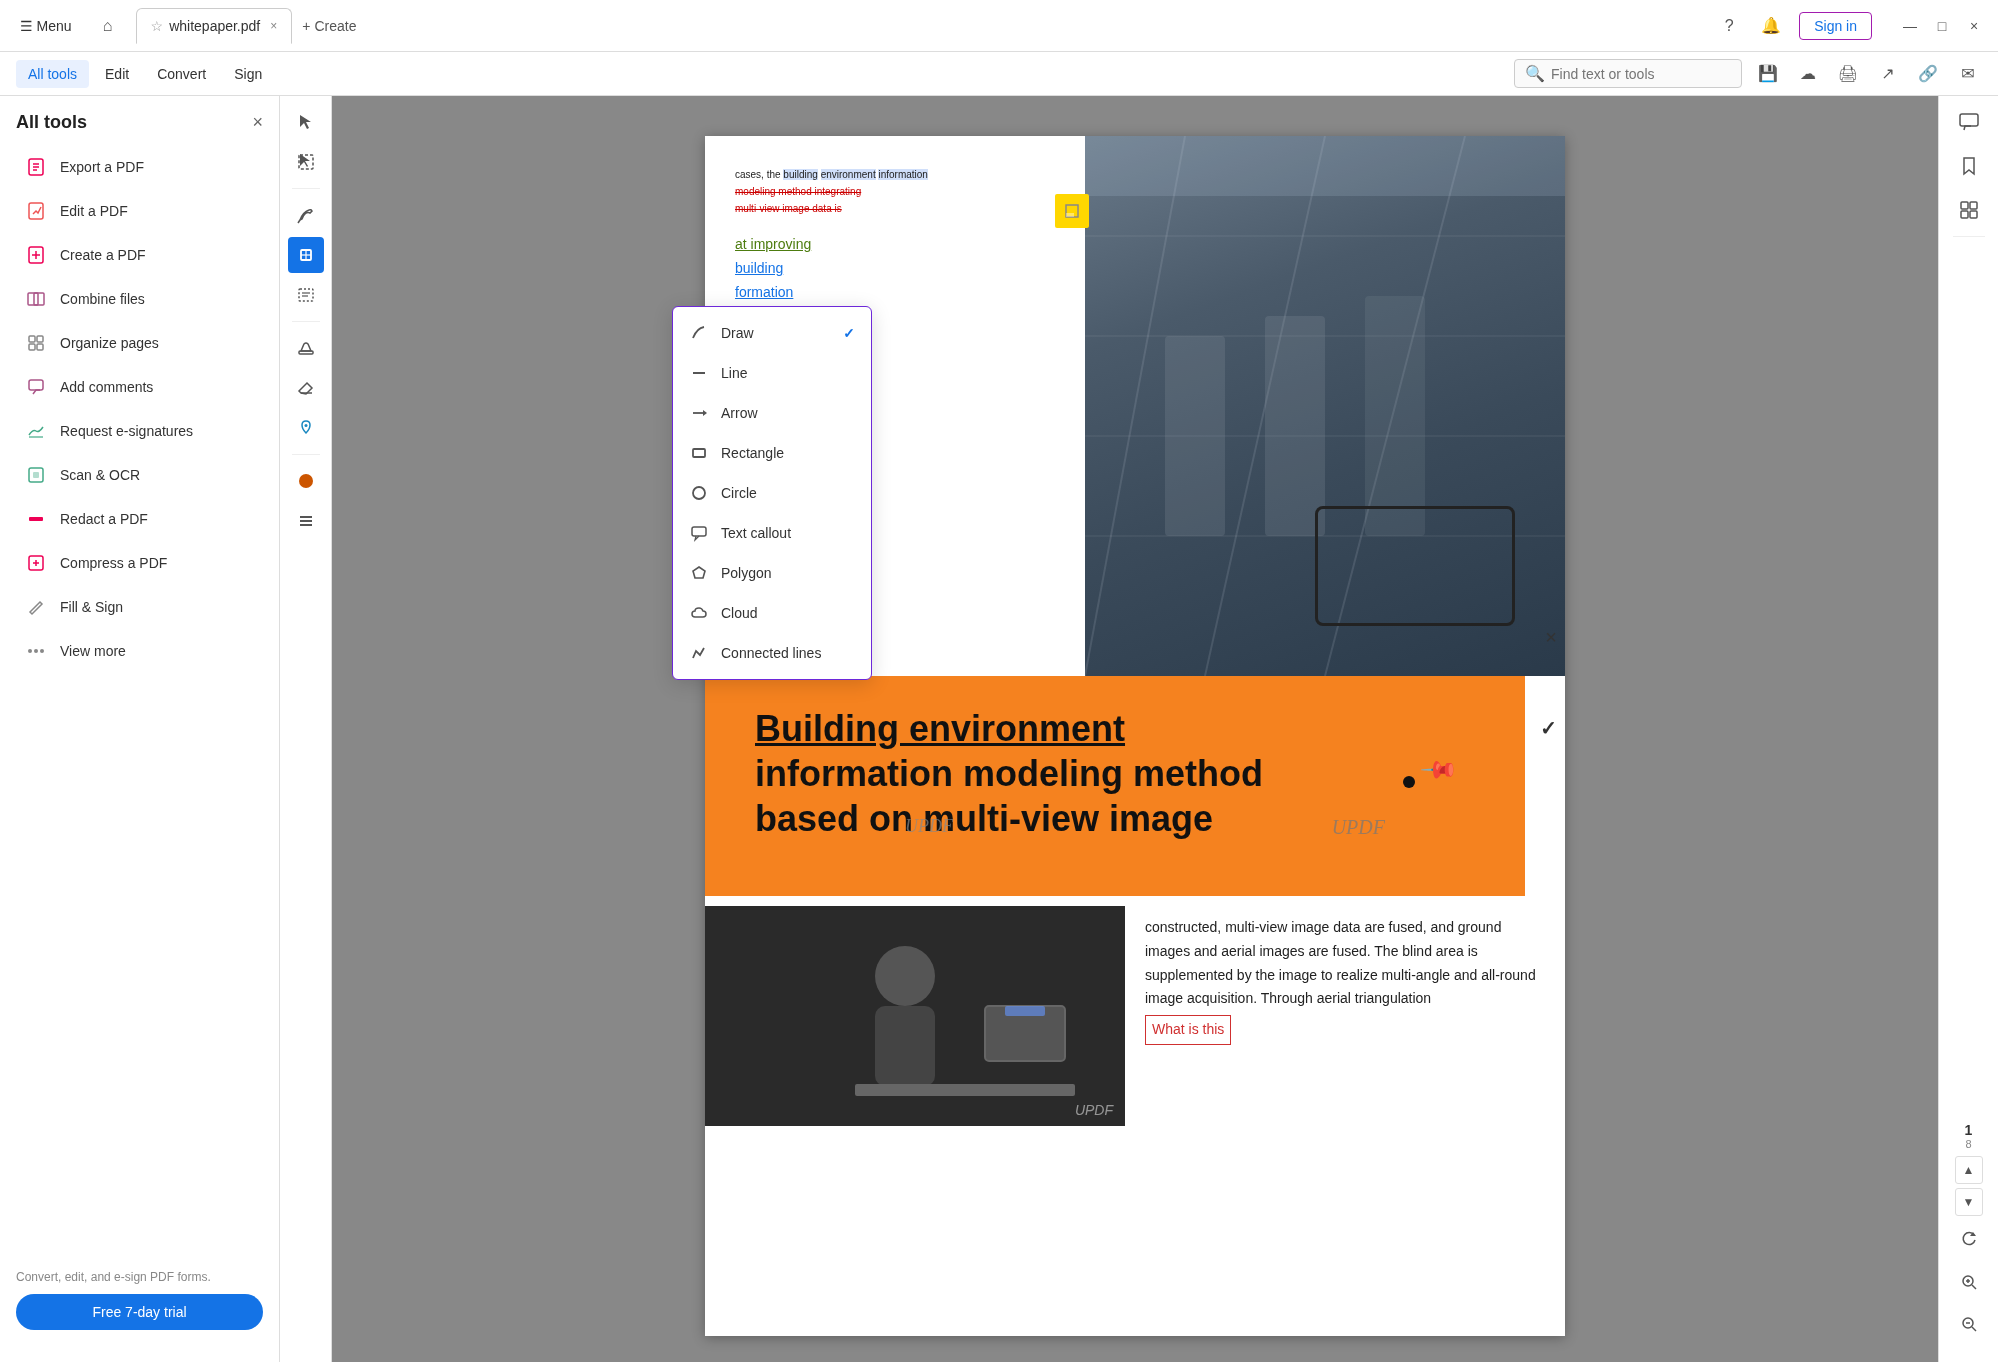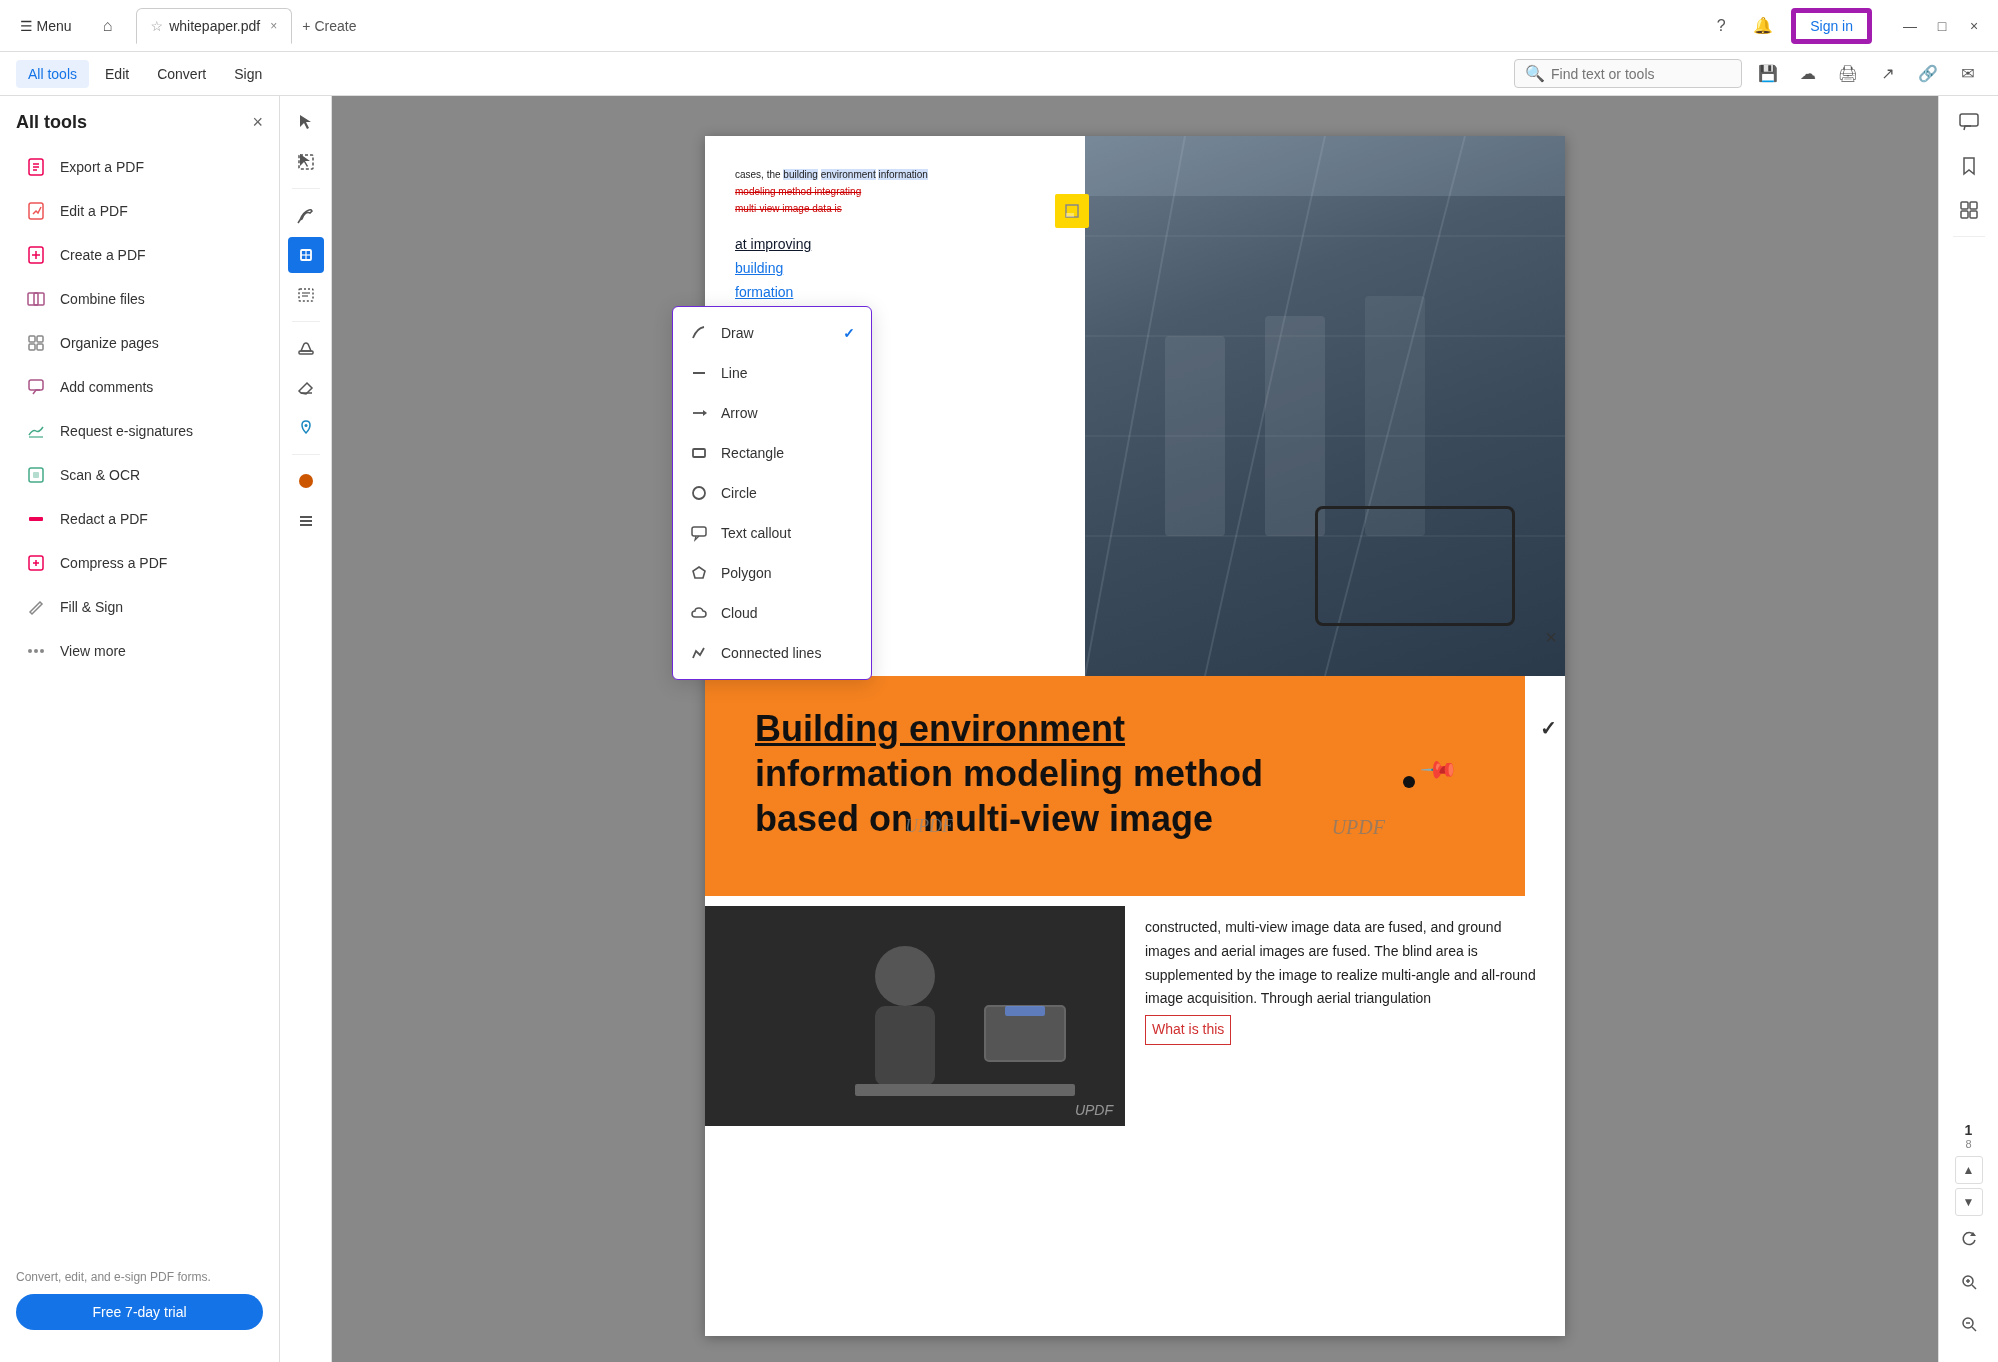--- a/index.html
+++ b/index.html
@@ -12,21 +12,21 @@
     .titlebar-menu { display: flex; align-items: center; gap: 4px; padding: 4px 8px; cursor: pointer; border-radius: 4px; color: #333; font-size: 14px; }
     .titlebar-home { width: 32px; height: 32px; display: flex; align-items: center; justify-content: center; cursor: pointer; color: #555; }
     .tab-area { display: flex; align-items: center; flex: 1; gap: 0; }
     .tab { display: flex; align-items: center; gap: 6px; padding: 6px 14px; background: #e8e8e8; border-radius: 6px 6px 0 0; cursor: pointer; font-size: 14px; color: #333; border: 1px solid #ccc; border-bottom: none; height: 36px; }
     .tab.active { background: #fff; border-bottom: 1px solid #fff; }
     .tab-close { font-size: 12px; color: #888; cursor: pointer; margin-left: 4px; }
     .tab-star { color: #999; font-size: 14px; }
     .new-tab { display: flex; align-items: center; gap: 4px; padding: 4px 10px; color: #555; cursor: pointer; font-size: 14px; }
     .titlebar-right { display: flex; align-items: center; gap: 14px; margin-left: auto; }
     .titlebar-right .icon-btn { cursor: pointer; color: #555; font-size: 16px; display: flex; align-items: center; justify-content: center; width: 28px; height: 28px; }
-    .sign-in-btn { padding: 5px 14px; border: 5px solid #a21caf; color: #1473e6; border-radius: 4px; font-size: 14px; cursor: pointer; background: transparent; }
+    .sign-in-btn { padding: 5px 14px; border: 1px solid #a21caf; color: #1473e6; border-radius: 4px; font-size: 14px; cursor: pointer; background: transparent; }
     .window-controls { display: flex; gap: 8px; margin-left: 12px; }
     .wc { width: 24px; height: 24px; display: flex; align-items: center; justify-content: center; cursor: pointer; color: #555; font-size: 14px; }
 
     
     .menubar {
       display: flex; align-items: center; background: #fff; height: 44px; border-bottom: 1px solid #ddd; padding: 0 16px; gap: 4px;
     }
     .menubar-item { padding: 6px 12px; border-radius: 4px; cursor: pointer; font-size: 14px; color: #333; }
     .menubar-item.active { background: #e8f0fe; color: #1473e6; font-weight: 500; }
     .toolbar-right { margin-left: auto; display: flex; align-items: center; gap: 12px; }
@@ -379,21 +379,21 @@
 
         <div style="padding: 30px 30px 0 30px; width: 380px;">
           <p style="font-size:10px; line-height:1.7; color:#222; margin-bottom:16px;">
             cases, the <span style="background:rgba(100,149,237,0.3);">building</span>
             <span style="background:rgba(100,149,237,0.3);">environment</span>
             <span style="background:rgba(100,149,237,0.3);">information</span><br>
             <span style="text-decoration:line-through; color:#c00;">modeling method integrating</span><br>
             <span style="text-decoration:line-through; color:#c00;">multi-view image data is</span>
           </p>
           <p style="font-size:14px; line-height:1.7; color:#222;">
-            <span style="color:#0f172a; text-decoration:underline;">at improving</span><br>
+            <span style="color:#4d7c0f; text-decoration:underline;">at improving</span><br>
             <span style="color:#1473e6; text-decoration:underline;">building</span><br>
             <span style="color:#1473e6; text-decoration:underline;">formation</span><br>
             <span style="color:#1473e6; text-decoration:underline;">improving the</span><br>
             <span style="text-decoration:line-through; color:#c00;">acy of building</span><br>
             <span style="text-decoration:line-through; color:#c00;">ion such as the</span><br>
             <span style="text-decoration:line-through; color:#c00;">, and exploring</span><br>
             <span style="text-decoration:line-through; color:#c00;">tute of multi-</span><br>
             <span style="text-decoration:line-through; color:#c00;">a fusion.</span>
           </p>
         </div>

